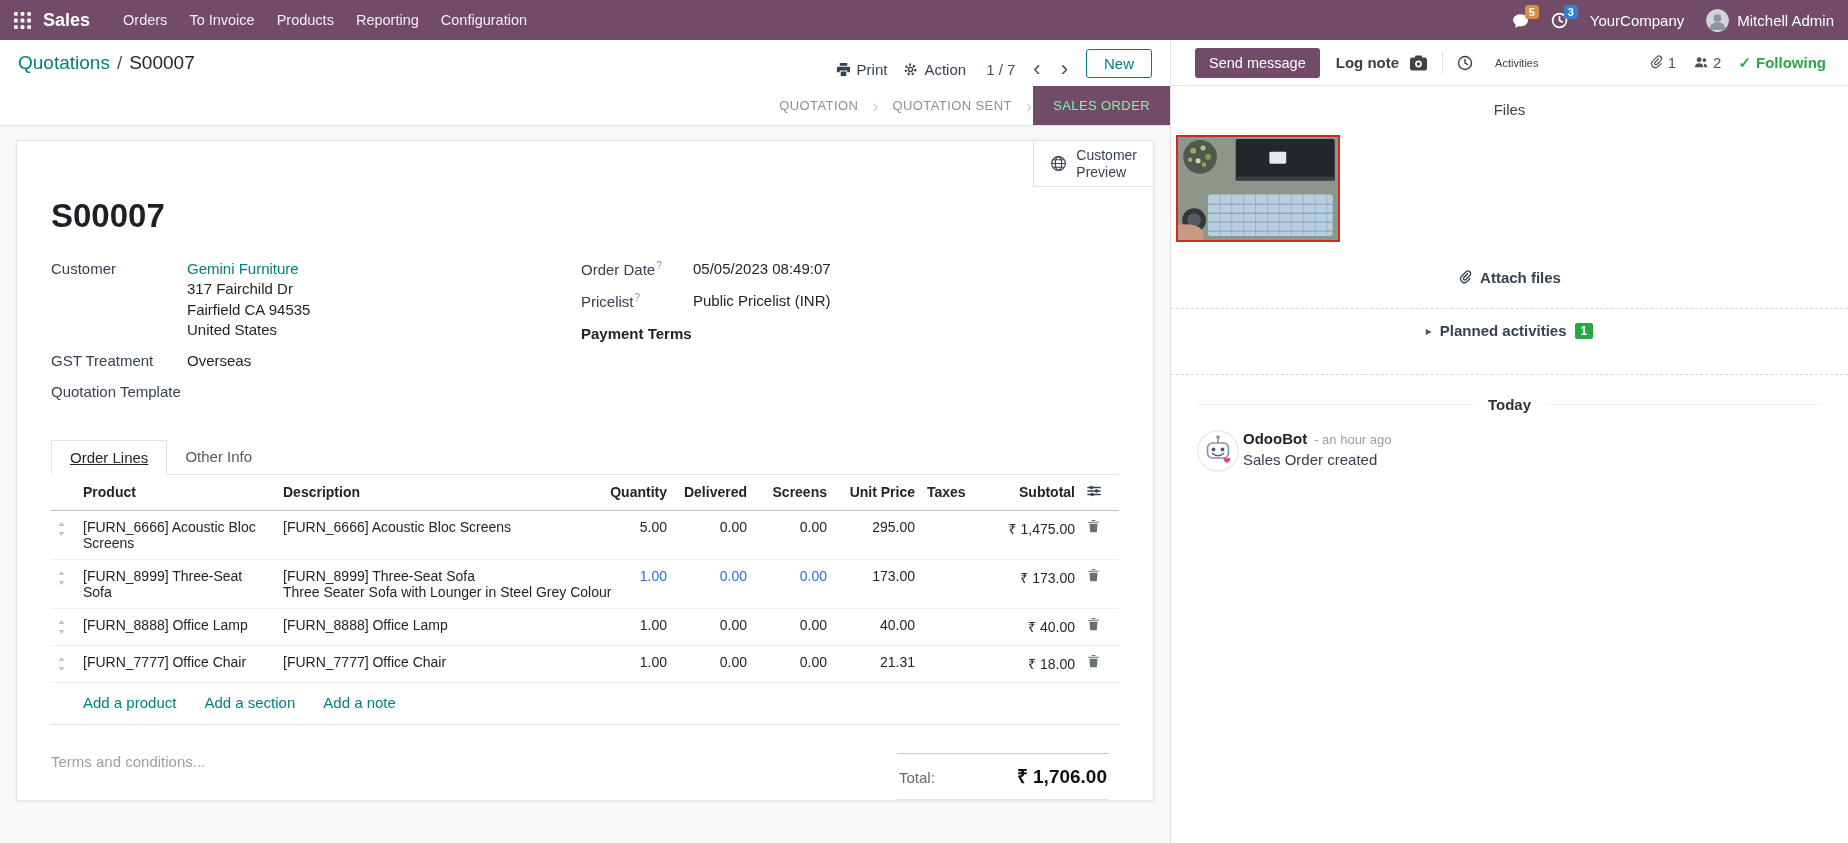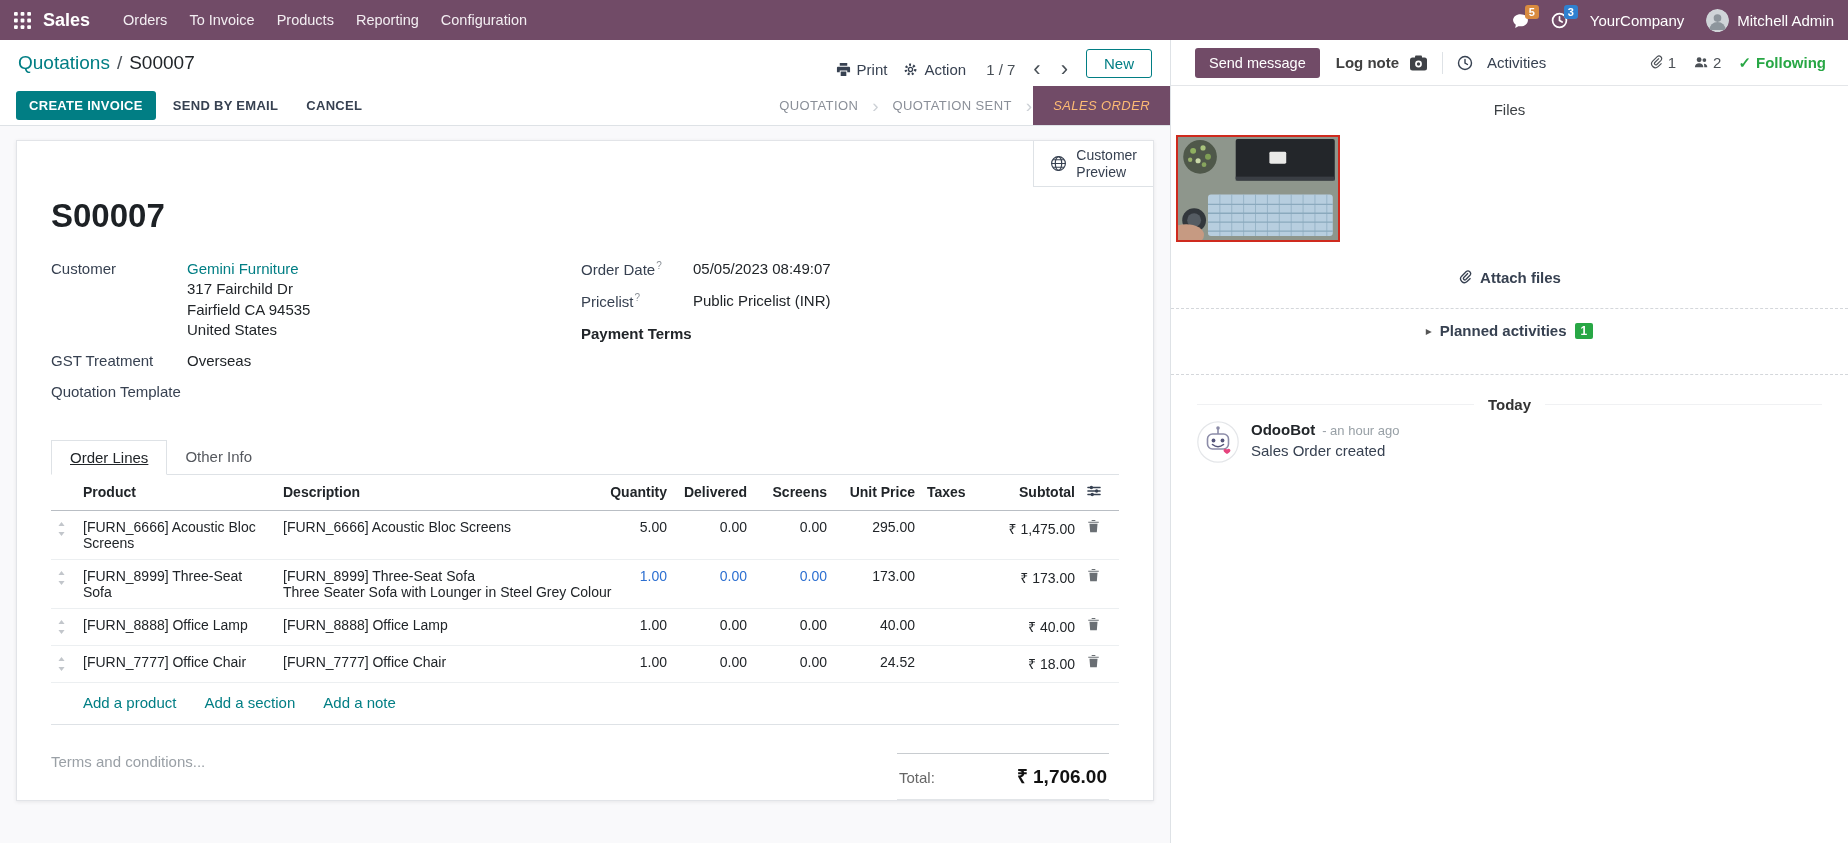--- a/index.html
+++ b/index.html
@@ -39,21 +39,21 @@
   .pager-arrow{background:none;border:none; font-size:22px; line-height:18px; color:#495057; cursor:pointer; padding:0 2px; font-family:inherit;}
   .btn-new{border:1px solid var(--accent); color:var(--accent); background:#fff; padding:5px 17px; border-radius:3px; font-size:15px; font-weight:500; font-family:inherit; cursor:pointer;}
 
   
   .button-row{height:40px; display:flex; align-items:stretch; border-bottom:1px solid #dee2e6; background:#fff; padding-left:16px;}
   .br-left{display:flex; align-items:center; gap:6px;}
   .btn-primary{background:var(--accent); color:#fff; border:none; padding:7px 13px; font-size:13px; font-weight:700; border-radius:3px; letter-spacing:.3px; font-family:inherit; cursor:pointer;}
   .btn-flat{background:none; border:none; color:#374151; padding:7px 11px; font-size:13px; font-weight:600; letter-spacing:.3px; font-family:inherit; cursor:pointer;}
   .statusbar{margin-left:auto; display:flex; align-items:stretch;}
   .sb-item{display:flex; align-items:center; padding:0 13px; color:#8a8f98; font-size:13px; letter-spacing:.4px; cursor:pointer;}
-  .sb-item.active{background:var(--primary); color:#fdba74; padding:0 20px; font-weight:500;font-style:italic;}
+  .sb-item.active{background:var(--primary); color:#86efac; padding:0 20px; font-weight:500;}
   .sb-chev{display:flex; align-items:center; color:#cdd1d6; font-size:19px; padding:0 1px;}
 
   
   .sheet-bg{flex:1; background:#f9f9fb; padding:14px 16px 0;}
   .sheet{background:#fff; border:1px solid #e2e4e8; box-shadow:0 1px 4px rgba(0,0,0,.08); min-height:648px; position:relative;}
   .sheet-top{height:46px; position:relative;}
   .preview-btn{position:absolute; right:0; top:0; height:46px; display:flex; align-items:center; gap:9px; padding:0 16px; background:#fff; border:none; border-left:1px solid #dee2e6; border-bottom:1px solid #dee2e6; font-size:14px; color:#374151; cursor:pointer; font-family:inherit;}
   .preview-txt{display:flex; flex-direction:column; text-align:left; line-height:1.18;}
 
   .sheet-body{padding:0 34px;}
@@ -95,38 +95,38 @@
   .total-label{color:#666; font-size:15px;}
   .total-value{font-size:19px; font-weight:700; color:#111;}
 
   
   .chatter{flex:1; background:#fff; border-left:1px solid #dee2e6; display:flex; flex-direction:column;}
   .chatter-top{height:46px; display:flex; align-items:center; padding:0 22px 0 24px; border-bottom:1px solid #e4e6e9;}
   .btn-send{background:var(--primary); color:#fff; border:none; padding:7px 14px; border-radius:3px; font-size:14.5px; font-weight:500; font-family:inherit; cursor:pointer;}
   .btn-lognote{background:none; border:none; color:#404040; font-size:15px; font-weight:600; margin-left:16px; font-family:inherit; cursor:pointer;}
   .cam-btn{background:none;border:none; margin-left:10px; cursor:pointer; padding:0;}
   .vdiv{width:1px; height:22px; background:#dee2e6; margin:0 14px;}
-  .btn-activities{background:none;border:none; display:flex; align-items:center; gap:14px; color:#374151; font-size:15px; font-weight:500; font-family:inherit; cursor:pointer;}
+  .btn-activities{background:none;border:none; display:flex; align-items:center; gap:22px; color:#374151; font-size:11px; font-weight:500; font-family:inherit; cursor:pointer;}
   .chatter-top-right{margin-left:auto; display:flex; align-items:center; gap:17px;}
   .counter{display:flex; align-items:center; gap:4px; color:#4c5157; font-size:15px; cursor:pointer;}
   .following{display:flex; align-items:center; gap:5px; color:var(--success); font-size:15px; font-weight:600; cursor:pointer;}
 
   .files-title{margin-top:15px; text-align:center; color:#3c4044; font-size:15px; font-weight:500;}
   .thumb{margin:17px 0 0 5px; width:164px; height:107px; border:2px solid var(--danger); cursor:pointer; background:#8e968c; position:relative; overflow:hidden;}
   .attach-row{margin-top:27px; display:flex; justify-content:center;}
   .attach-btn{background:none;border:none; display:flex; align-items:center; gap:7px; color:#374151; font-size:15px; font-weight:600; font-family:inherit; cursor:pointer;}
   hr.dashed{border:none; border-top:1px dashed #d4d7db; margin:22px 0 0;}
   .planned-row{margin:13px 0; display:flex; justify-content:center; align-items:center; gap:8px; cursor:pointer;}
   .planned-caret{color:#555; font-size:12px;}
   .planned-label{font-size:15px; font-weight:700; color:#374151;}
   .planned-badge{background:var(--success); color:#fff; font-size:12px; font-weight:700; padding:1px 6px; border-radius:2px;}
   .date-divider{margin-top:21px; display:flex; align-items:center; gap:14px; padding:0 26px;}
   .date-divider:before,.date-divider:after{content:""; flex:1; border-top:1px solid #f0f1f3;}
   .date-divider span{font-size:15px; font-weight:700; color:#333;}
-  .message{margin-top:8px; padding:0 26px; display:flex; gap:12px;}
+  .message{margin-top:17px; padding:0 26px; display:flex; gap:4px;}
   .msg-avatar{width:42px; height:42px; flex-shrink:0; cursor:pointer;}
   .msg-head{display:flex; align-items:baseline; gap:7px;}
   .msg-author{font-size:15px; font-weight:700; color:#212529;}
   .msg-time{font-size:13px; color:#98a0a6;}
   .msg-body{font-size:15px; color:#374151; margin-top:4px;}
 </style>
 </head>
 <body>
 
 <nav class="topbar">
@@ -213,25 +213,20 @@
           <span>Action</span>
         </button>
         <span class="pager">1 / 7</span>
         <button class="pager-arrow">‹</button>
         <button class="pager-arrow">›</button>
         <button class="btn-new">New</button>
       </div>
     </div>
 
     <div class="button-row">
-      <div class="br-left">
-        <button class="btn-primary">CREATE INVOICE</button>
-        <button class="btn-flat">SEND BY EMAIL</button>
-        <button class="btn-flat">CANCEL</button>
-      </div>
       <div class="statusbar">
         <div class="sb-item">QUOTATION</div>
         <span class="sb-chev">›</span>
         <div class="sb-item">QUOTATION SENT</div>
         <span class="sb-chev">›</span>
         <div class="sb-item active">SALES ORDER</div>
       </div>
     </div>
 
     <div class="sheet-bg">
@@ -397,21 +392,21 @@
                 <td class="handle"><button class="handle-btn"><svg width="9" height="14" viewBox="0 0 10 16" fill="currentColor">
                         <path d="M5 0 8.5 4.5h-7z M5 16 1.5 11.5h7z"></path>
                       </svg></button></td>
                 <td>[FURN_7777] Office Chair</td>
                 <td class="desc">
                     <div>[FURN_7777] Office Chair</div>
                   </td>
                 <td class="num">1.00</td>
                 <td class="num">0.00</td>
                 <td class="num">0.00</td>
-                <td class="num">24.52</td>
+                <td class="num">21.31</td>
                 <td></td>
                 <td class="num">₹ 18.00</td>
                 <td><button class="trash-btn"><span><svg width="13" height="14" viewBox="0 0 14 16" fill="currentColor">
                           <path d="M1 3h12v1.4H1z M5.3 1h3.4l.8 1.2H4.5z M2.4 5.4h9.2L10.8 15H3.2z"></path>
                         </svg></span></button></td>
               </tr>
             </tbody>
           </table>
 
           <div class="add-links">

